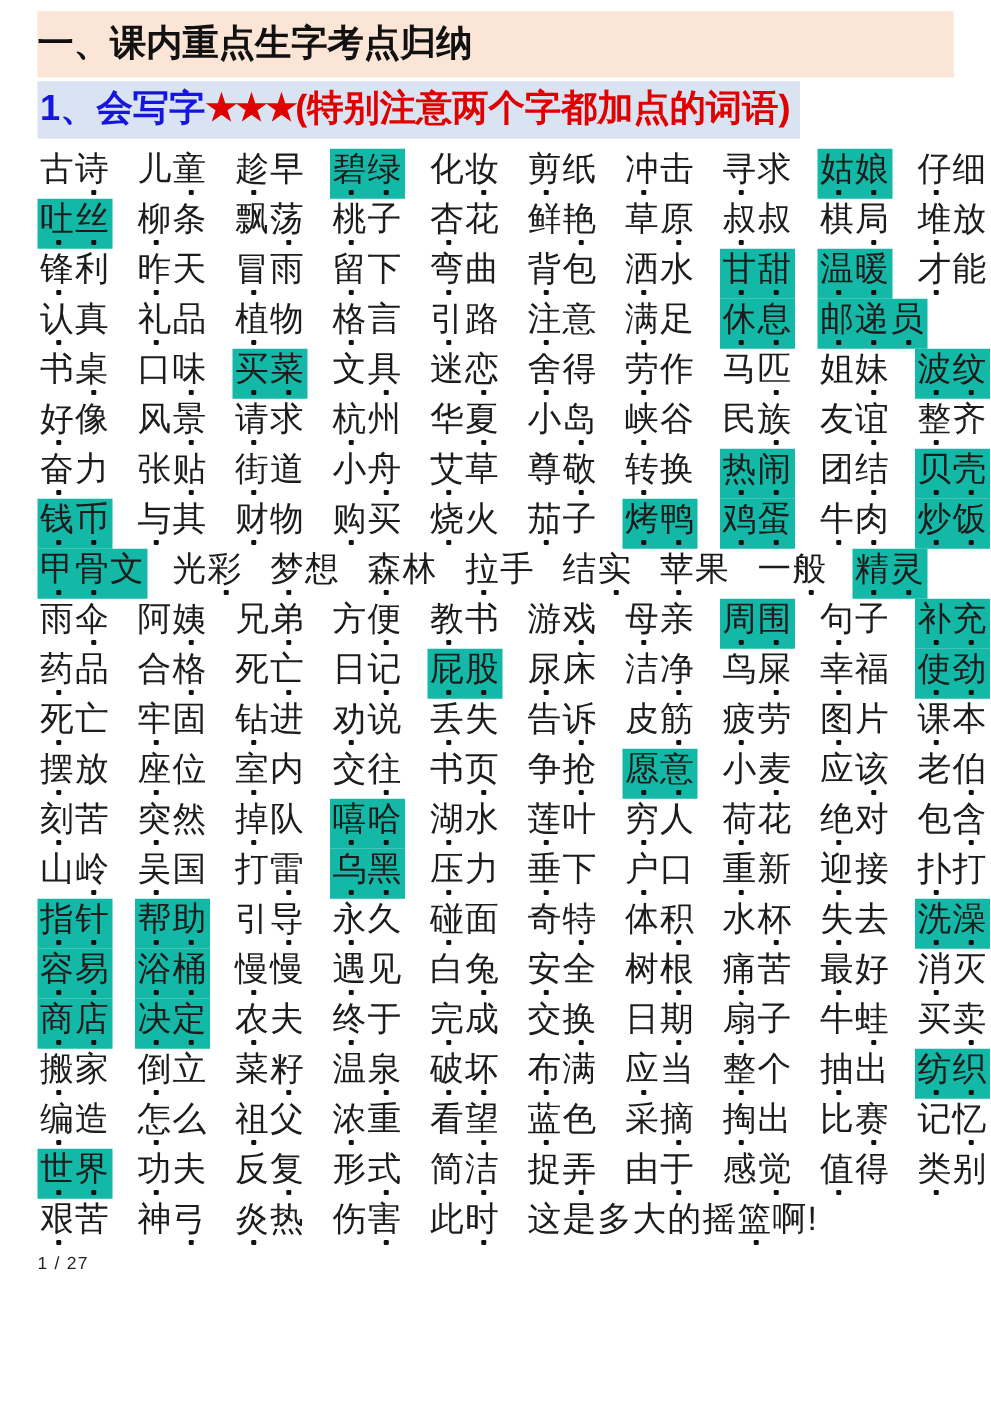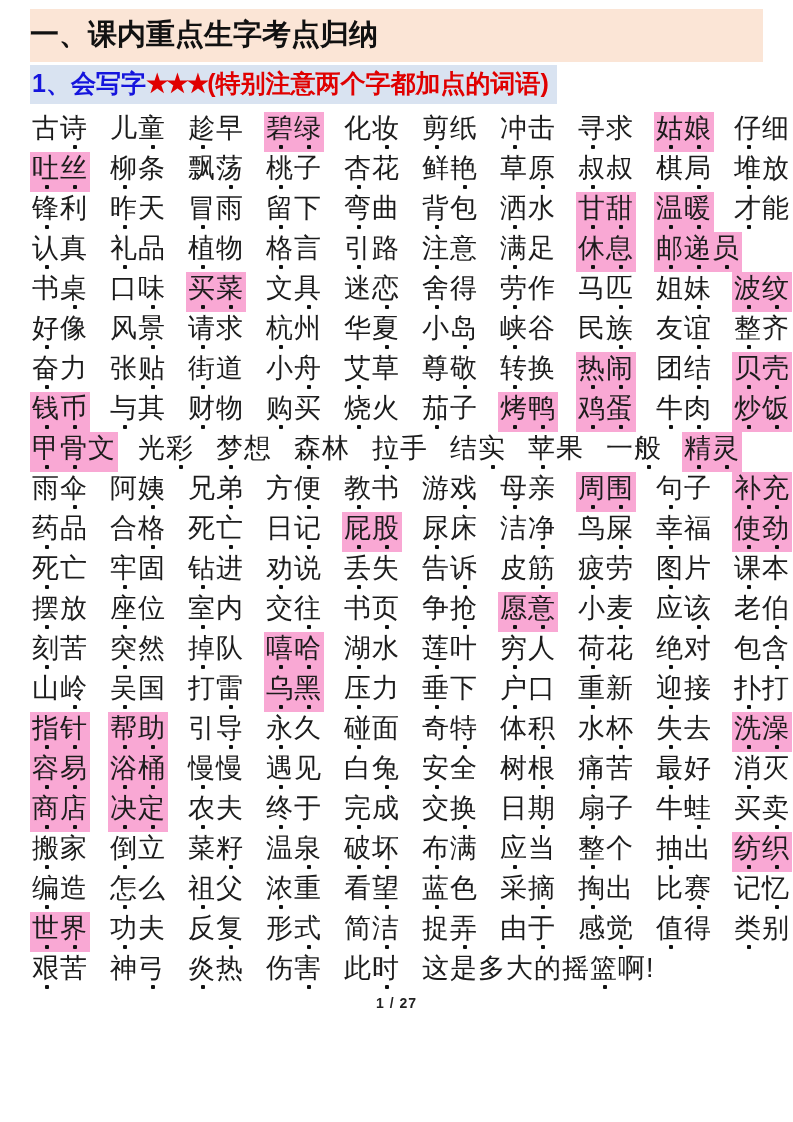--- a/index.html
+++ b/index.html
@@ -9,36 +9,36 @@
 
   .title { margin-top:42px; font-size:38px; font-weight:bold; letter-spacing:-1.5px;
            white-space:nowrap; color:#111; padding-bottom:5px;
            border-bottom:6px double #111; }
   .title .red { color:#e8120e; }
 
   .section-band { margin-top:9px; background:#fbe5d6; text-align:left;
                   font-size:29px; font-weight:bold; color:#111; padding:6px 0 7px; }
 
   .subsection { margin-top:3px; display:inline-block; background:#d9e3f1;
-                font-size:25px; font-weight:bold; padding:2px 8px 4px 2px;
+                font-size:29px; font-weight:bold; padding:2px 8px 4px 2px;
                 white-space:nowrap; }
   .subsection .blue { color:#1515dd; }
   .subsection .stars { color:#e00000; letter-spacing:-2px; }
   .subsection .note { color:#e00000; }
 
   .grid { margin-top:8px; }
   .row { display:flex; gap:18px; height:40px; align-items:flex-end; }
   .word { font-size:27px; line-height:29px; color:#1c1c1c; white-space:nowrap;
           padding:2px 2px 9px; letter-spacing:1px; }
-  .word.hl { background:#f9a8d4; }
+  .word.hl { background:#14b8a6; }
   .char { position:relative; display:inline-block; }
   .char.dotted::after { content:""; position:absolute; left:45%; bottom:-6px;
           width:4px; height:4px; background:#111; border-radius:1px; }
 
-  .footer { text-align:center; font-size:14px; font-weight:bold; color:#222;
+  .footer { font-size:14px; font-weight:normal; color:#222;
             margin-top:3px; letter-spacing:1px; }
 </style>
 </head>
 <body>
 
 <div class="doc">
 
 
   <div class="section-band">
     <span>一、课内重点生字考点归纳</span>

